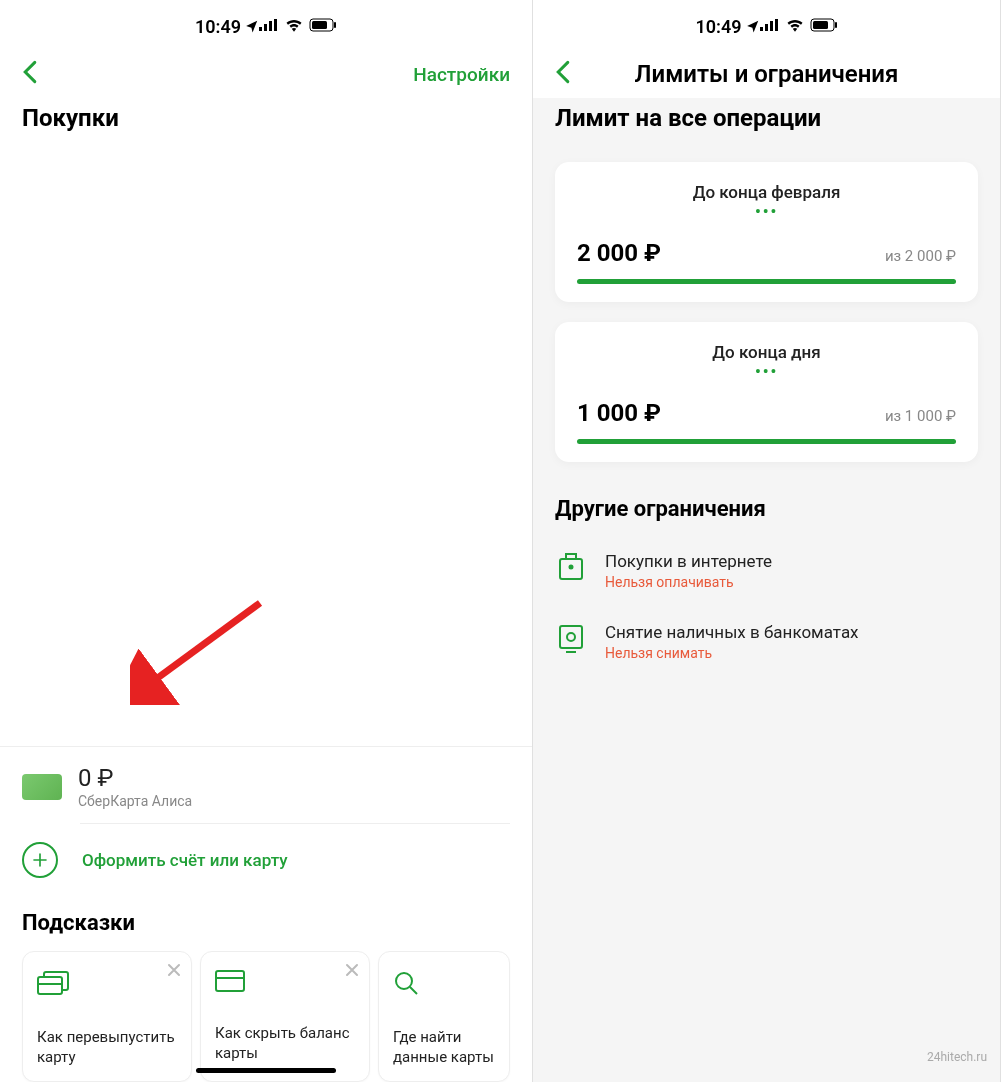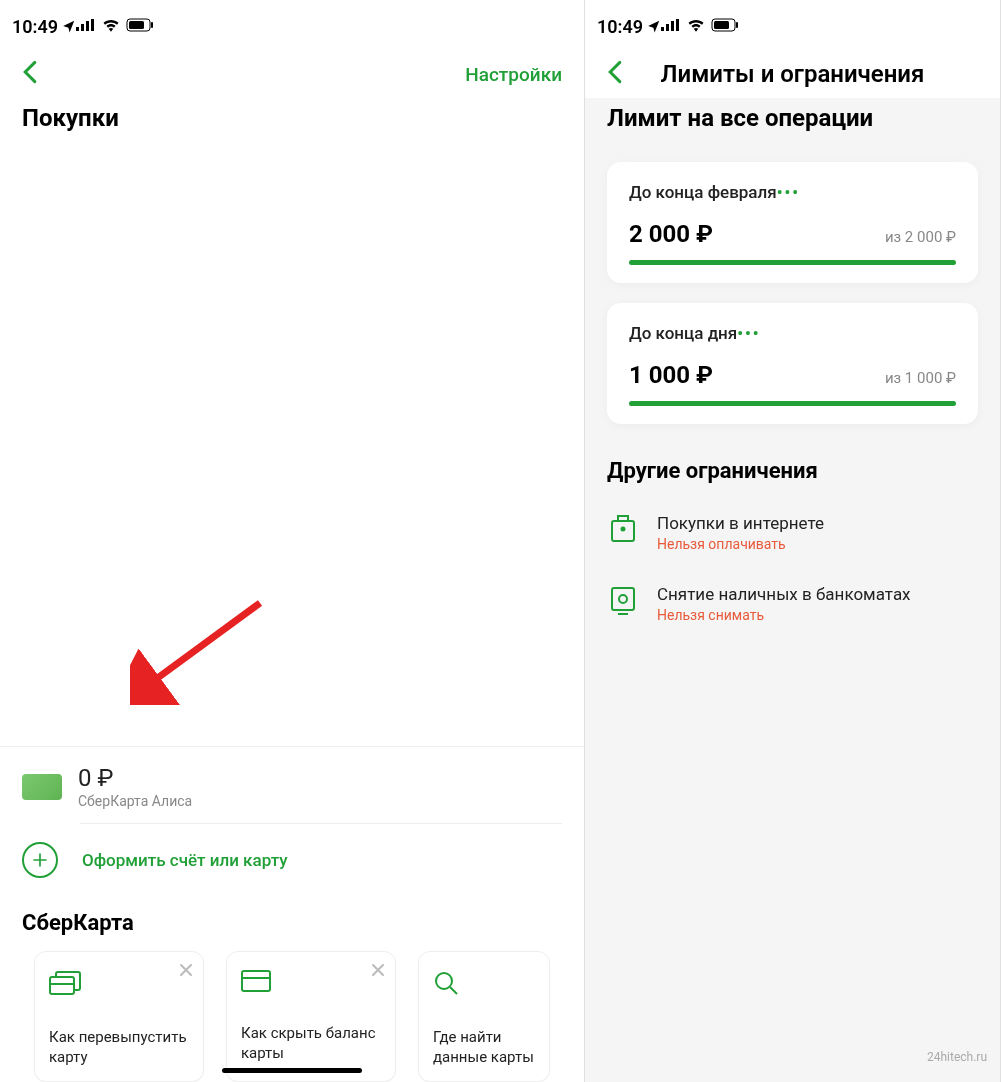--- a/index.html
+++ b/index.html
@@ -1,20 +1,20 @@
 <!DOCTYPE html>
 <html><head>
   <meta charset="utf-8">
   <style>
     * { margin: 0; padding: 0; box-sizing: border-box; font-family: -apple-system, BlinkMacSystemFont, 'Segoe UI', Roboto, Arial, sans-serif; }
     body { background: #fff; display: flex; width: 1001px; height: 1082px; position: relative; }
     .phone { flex: 1; background: #fff; position: relative; border-right: 1px solid #e0e0e0; display: flex; flex-direction: column; }
     .phone:last-child { border-right: none; }
 
-    .status-bar { display: flex; justify-content: flex-start; align-items: center; padding: 12px 12px 6px; height: 46px; }
+    .status-bar { display: flex; justify-content: center; align-items: center; padding: 12px 12px 6px; height: 46px; }
     .status-left { display: flex; align-items: center; gap: 4px; font-size: 18px; font-weight: 600; }
     .status-right { display: flex; align-items: center; gap: 6px; }
 
     .nav-bar { display: flex; align-items: center; justify-content: space-between; padding: 14px 22px 10px; gap: 8px; }
     .nav-back { color: #21A038; }
     .nav-title { font-size: 24px; font-weight: 600; flex: 1; text-align: center; }
     .nav-action { color: #21A038; font-size: 19px; font-weight: 500; }
 
     .page-title { font-size: 24px; font-weight: 700; padding: 6px 22px 10px; }
 
@@ -30,32 +30,32 @@
 
     .thin-div { height: 1px; background: #eee; margin-left: 80px; margin-right: 22px; }
 
     .add-row { display: flex; align-items: center; gap: 24px; padding: 18px 22px; }
     .add-icon { width: 36px; height: 36px; border: 2px solid #21A038; border-radius: 50%; display: flex; align-items: center; justify-content: center; color: #21A038; }
     .add-icon svg { width: 18px; height: 18px; }
     .add-text { font-size: 17px; color: #21A038; font-weight: 500; }
 
     .tips-title { font-size: 22px; font-weight: 700; padding: 14px 22px 16px; }
 
-    .tips-row { display: flex; gap: 22px; padding: 0 34px; overflow: hidden; }
+    .tips-row { display: flex; gap: 8px; padding: 0 22px; overflow: hidden; }
     .tip-card { background: #fff; border: 1px solid #eee; border-radius: 12px; padding: 18px 14px 14px; width: 170px; flex-shrink: 0; position: relative; box-shadow: 0 1px 2px rgba(0,0,0,0.03); }
     .tip-close { position: absolute; top: 10px; right: 10px; color: #bbb; cursor: pointer; }
     .tip-icon { color: #21A038; margin-bottom: 28px; }
     .tip-text { font-size: 15px; line-height: 1.3; color: #222; }
 
     .home-indicator { position: absolute; bottom: 9px; left: 50%; transform: translateX(-50%); width: 140px; height: 5px; background: #000; border-radius: 3px; }
 
     
     .right-body { background: #f5f5f5; flex: 1; padding: 0 22px 20px; }
     .limit-card { background: #fff; border-radius: 14px; padding: 20px 22px 18px; margin-top: 20px; box-shadow: 0 2px 10px rgba(0,0,0,0.04); }
-    .limit-header { display: flex; justify-content: flex-start; align-items: center; }
+    .limit-header { display: flex; justify-content: flex-start; align-items: center; flex-direction: column; }
     .limit-period { font-size: 17px; color: #222; font-weight: 500; }
     .limit-more { color: #21A038; letter-spacing: 2px; font-weight: bold; }
     .limit-values { display: flex; justify-content: space-between; align-items: baseline; margin-top: 18px; }
     .limit-current { font-size: 24px; font-weight: 700; }
     .limit-total { font-size: 15px; color: #888; }
     .limit-bar { height: 5px; background: #21A038; margin-top: 12px; border-radius: 3px; }
 
     .other-title { font-size: 22px; font-weight: 700; padding: 34px 0 14px; }
     .restriction-row { display: flex; align-items: flex-start; gap: 18px; padding: 16px 0; }
     .restriction-icon { color: #21A038; width: 32px; display: flex; justify-content: center; padding-top: 2px; }
@@ -132,21 +132,21 @@
 
   <div class="add-row">
     <div class="add-icon">
       <svg viewBox="0 0 24 24" fill="none" stroke="currentColor" stroke-width="2.2" stroke-linecap="round">
           <path d="M12 4v16M4 12h16"></path>
         </svg>
     </div>
     <div class="add-text">Оформить счёт или карту</div>
   </div>
 
-  <div class="tips-title">СберКарта</div>
+  <div class="tips-title">Подсказки</div>
 
   <div class="tips-row">
     <div class="tip-card">
       <span class="tip-close">
         <svg width="14" height="14" viewBox="0 0 14 14" stroke="currentColor" stroke-width="2" stroke-linecap="round">
             <path d="M2 2l10 10M12 2L2 12"></path>
           </svg>
       </span>
       <div class="tip-icon">
         <svg width="32" height="26" viewBox="0 0 32 26" fill="none" stroke="currentColor" stroke-width="2">

